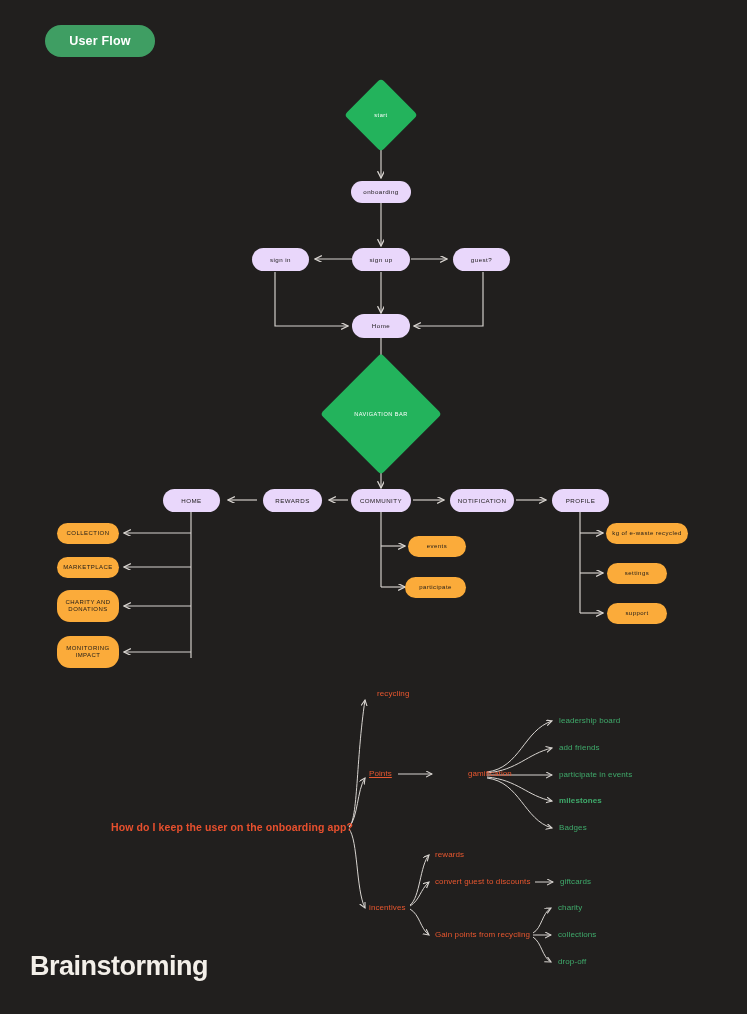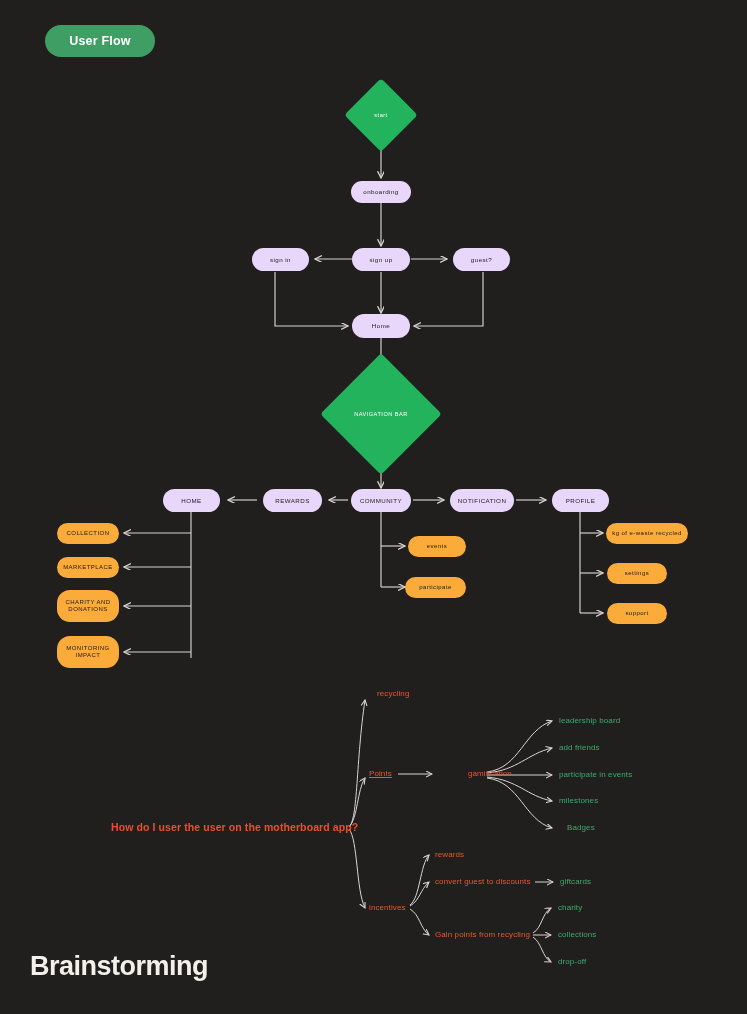--- a/index.html
+++ b/index.html
@@ -232,21 +232,21 @@
     <span>kg of e-waste recycled</span>
   </div>
   <div class="node orange" style="left:607px; top:563px; width:60px; height:21px;">
     <span>settings</span>
   </div>
   <div class="node orange" style="left:607px; top:603px; width:60px; height:21px;">
     <span>support</span>
   </div>
 
   <div class="mm q" style="left:111px; top:821px;">
-    <span>How do I user the user on the motherboard app?</span>
+    <span>How do I keep the user on the onboarding app?</span>
   </div>
 
   <div class="mm branch" style="left:377px; top:689px;">
     <span>recycling</span>
   </div>
 
   <div class="mm branch" style="left:369px; top:769px;text-decoration:underline;">
     <span>Points</span>
   </div>
 
@@ -256,24 +256,24 @@
 
   <div class="mm leaf" style="left:559px; top:716px;">
     <span>leadership board</span>
   </div>
   <div class="mm leaf" style="left:559px; top:743px;">
     <span>add friends</span>
   </div>
   <div class="mm leaf" style="left:559px; top:770px;">
     <span>participate in events</span>
   </div>
-  <div class="mm leaf" style="left:559px; top:796px;">
+  <div class="mm leaf" style="left:559px; top:796px;font-weight:bold;">
     <span>milestones</span>
   </div>
-  <div class="mm leaf" style="left:559px; top:823px;margin-left:8px;">
+  <div class="mm leaf" style="left:559px; top:823px;">
     <span>Badges</span>
   </div>
 
   <div class="mm branch" style="left:369px; top:903px;">
     <span>incentives</span>
   </div>
 
   <div class="mm branch" style="left:435px; top:850px;">
     <span>rewards</span>
   </div>

